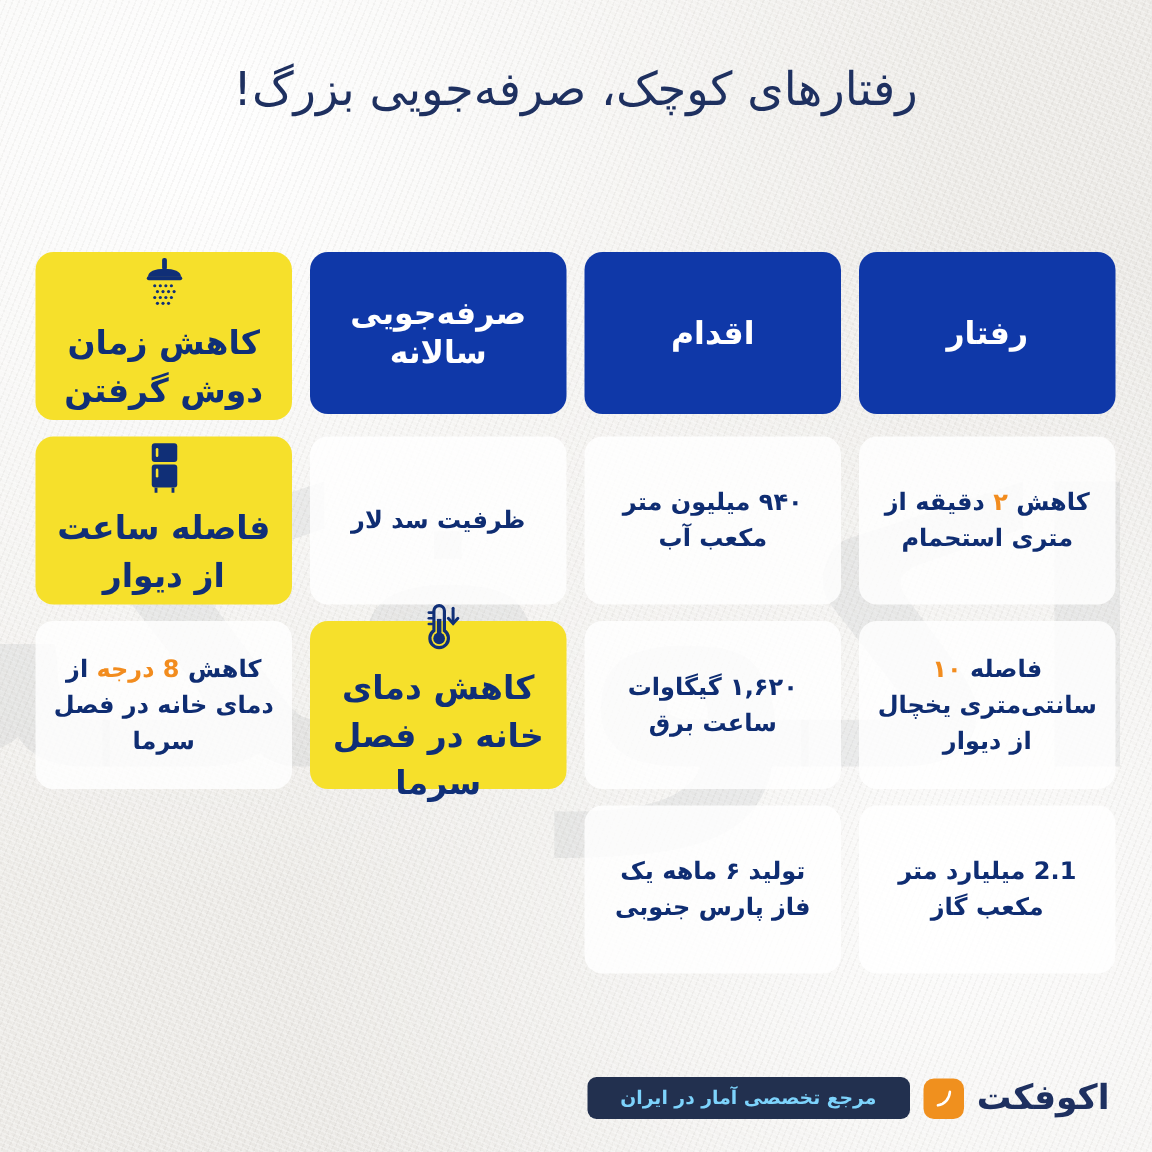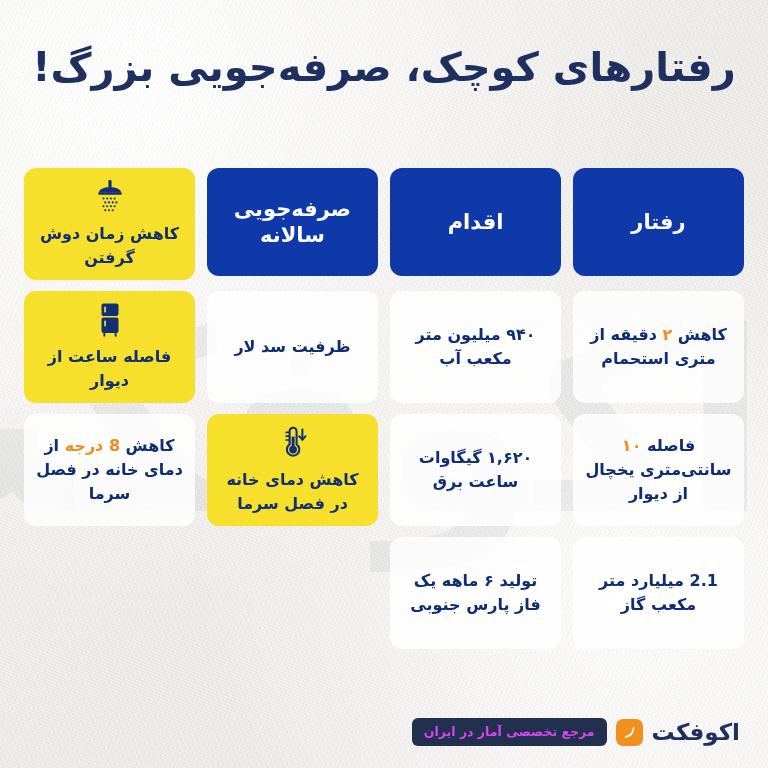--- a/index.html
+++ b/index.html
@@ -52,22 +52,22 @@
     white-space: nowrap;
   }
 
   
   .title {
     position: absolute;
     top: 40px;
     left: 0;
     right: 0;
     text-align: center;
-    font-size: 40px;
-    font-weight: bold;
+    font-size: 31px;
+    font-weight: normal;
     color: #1e3060;
     letter-spacing: -0.3px;
     padding: 0 24px;
     box-sizing: border-box;
     line-height: 1.35;
   }
 
   
   .grid {
     position: absolute;
@@ -119,21 +119,21 @@
     background: #f6e02b;
     color: #102f77;
     gap: 4px;
   }
   .cell.behavior .icon {
     display: block;
     line-height: 0;
     margin-bottom: 3px;
   }
   .cell.behavior .btext {
-    font-size: 16px;
+    font-size: 22px;
     line-height: 1.45;
   }
 
   .cell .num {
     color: #f28c1e;
   }
 
   
   .footer {
     position: absolute;
@@ -157,25 +157,25 @@
     height: 27px;
     border-radius: 7px;
     background: #f0901e;
     display: flex;
     align-items: center;
     justify-content: center;
     flex: none;
   }
   .tagline {
     background: #22304f;
-    color: #d946ef;
+    color: #7dd3fc;
     font-size: 12.5px;
     font-weight: bold;
     border-radius: 6px;
-    padding: 6px 12px 7px;
+    padding: 6px 22px 7px;
     white-space: nowrap;
   }
 </style>
 </head>
 <body>
 
 <div class="page">
   <div class="paper-grain"></div>
   <div class="watermark">اکوفکت</div>
 

